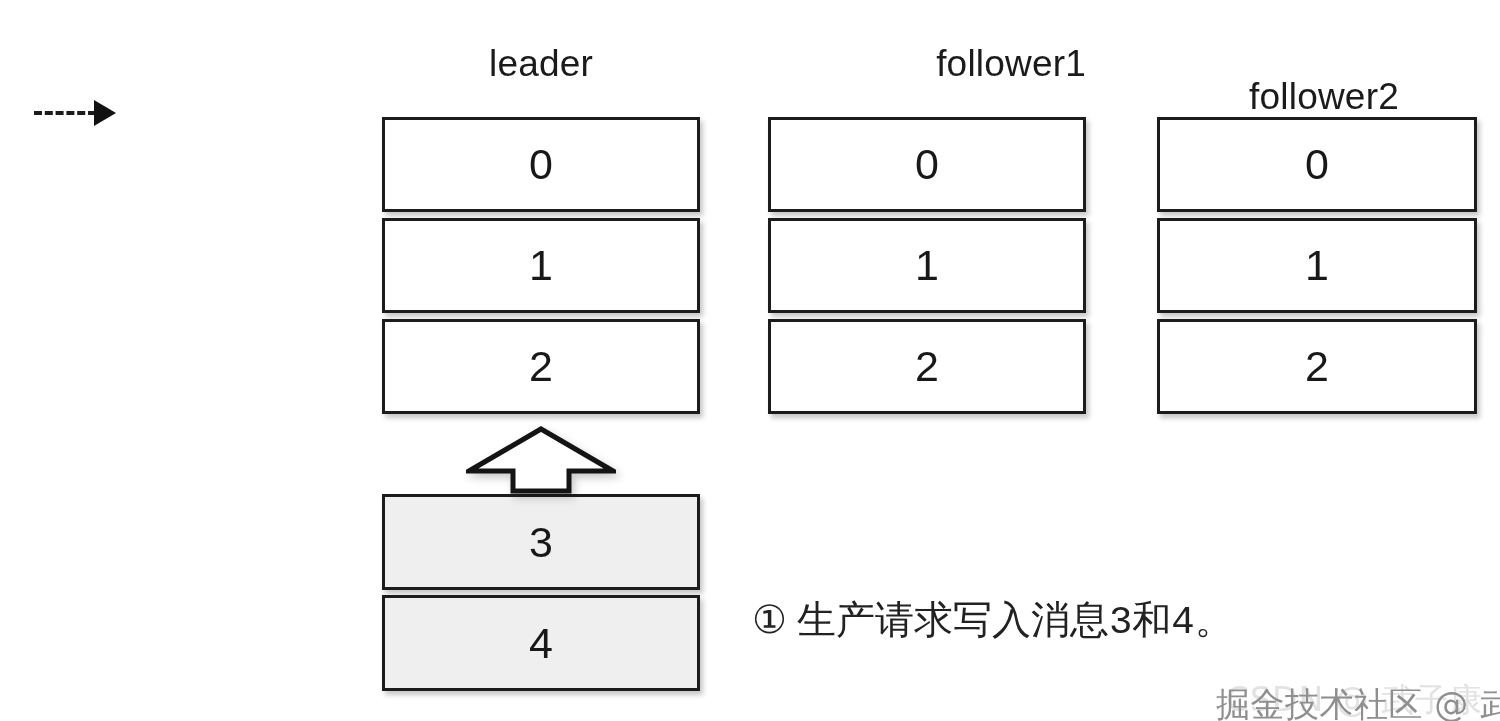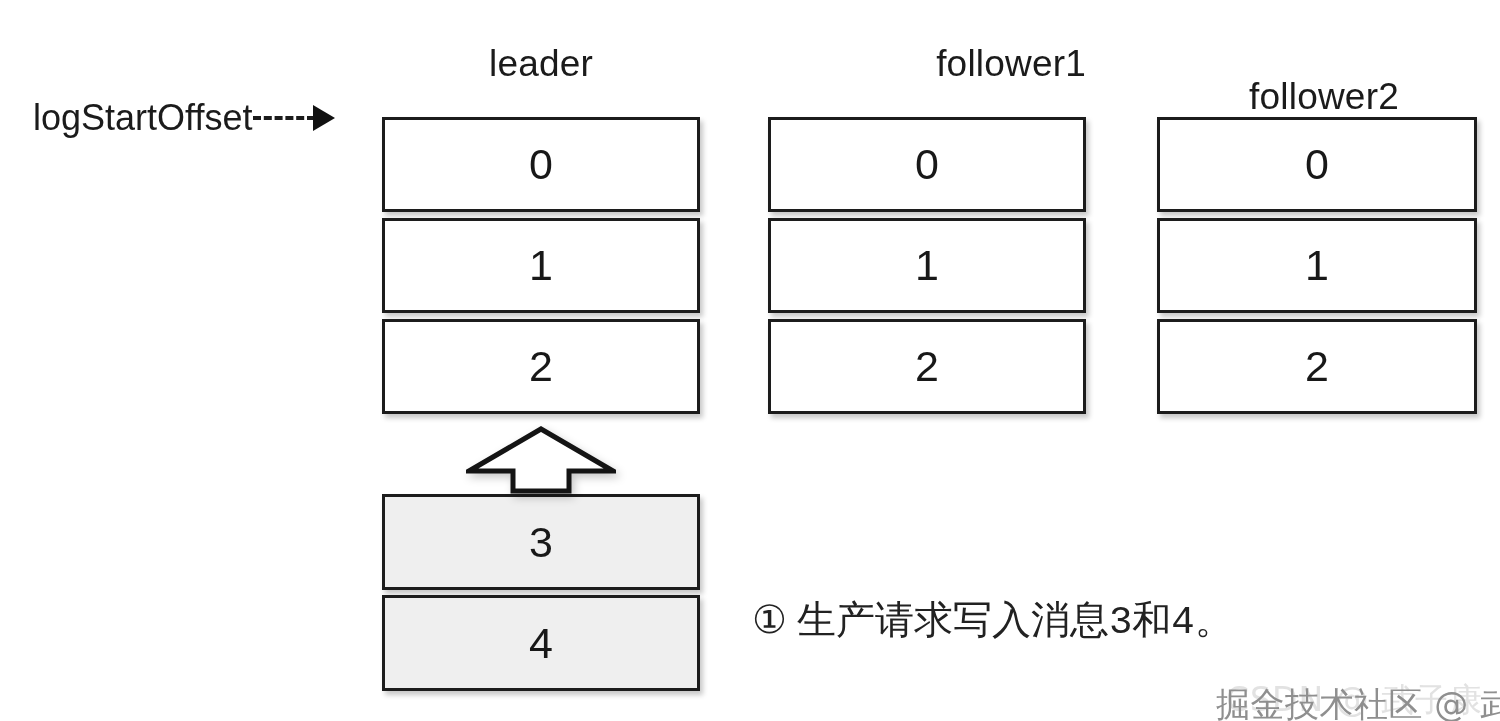--- a/index.html
+++ b/index.html
@@ -163,21 +163,20 @@
   </div>
 
   <div class="log-box pending" style="left:382px; top:494px; width:318px; height:96px;">
     <span class="offset-label">3</span>
   </div>
   <div class="log-box pending" style="left:382px; top:595px; width:318px; height:96px;">
     <span class="offset-label">4</span>
   </div>
 
   <div class="pointer" style="left:33px; top:100px;">
-    <span class="pointer-label">logStartOffset</span>
     <span class="dash-line" style="width:62px;"></span>
     <span class="arrow-head"></span>
   </div>
 
 
   <div class="block-arrow" style="left:466px; top:426px; width:150px; height:68px;">
     <svg width="150" height="68" viewBox="0 0 150 68" xmlns="http://www.w3.org/2000/svg">
       <polygon points="75,3 147,45 103,45 103,65 47,65 47,45 3,45" fill="#ffffff" stroke="#141414" stroke-width="5" stroke-linejoin="miter"></polygon>
     </svg>
   </div>

